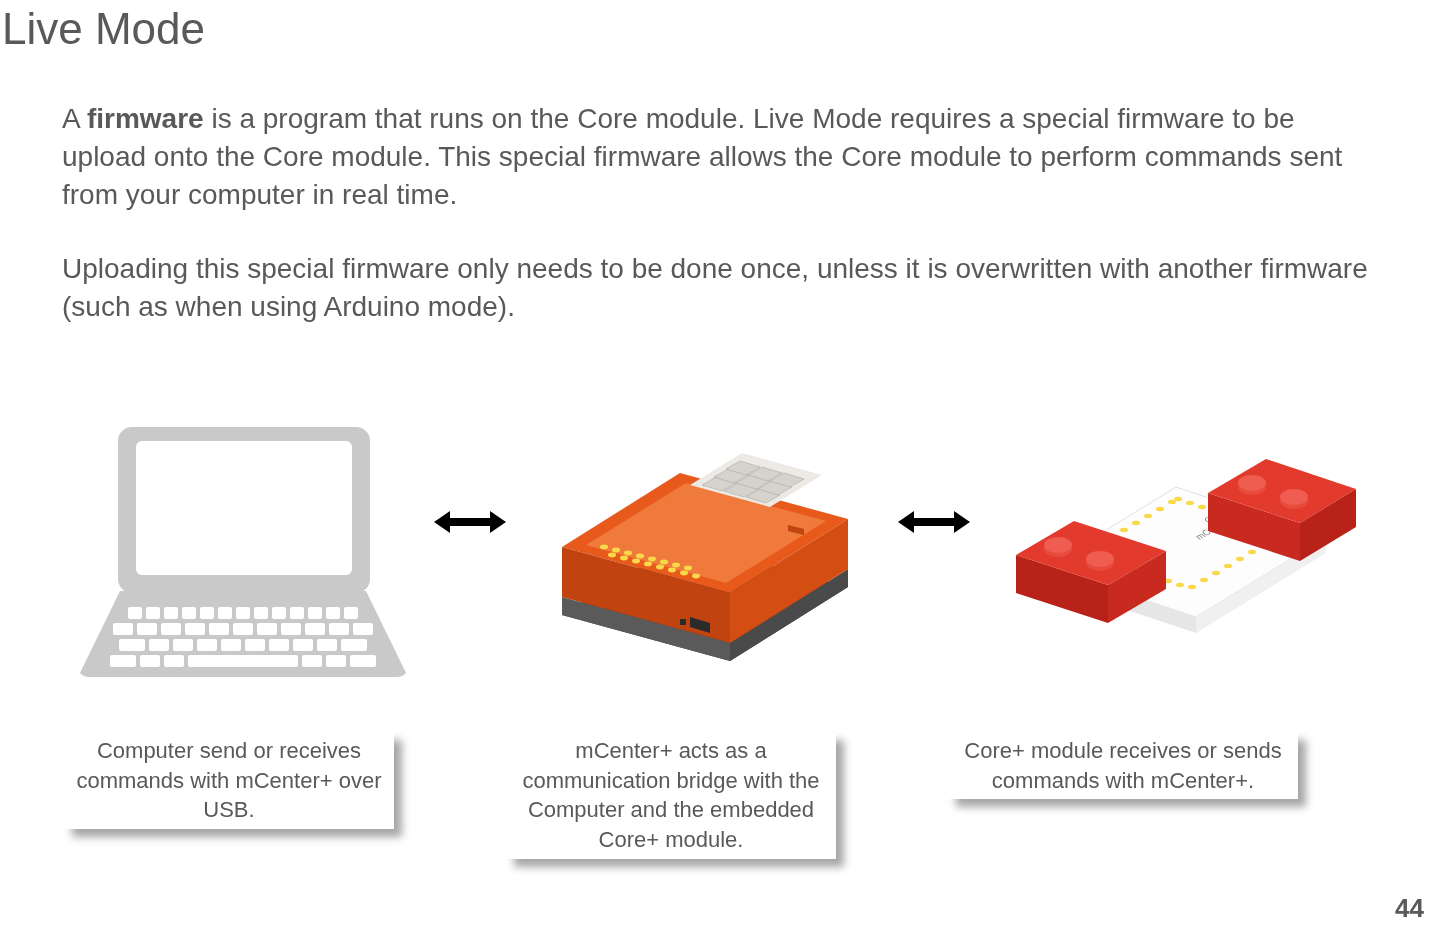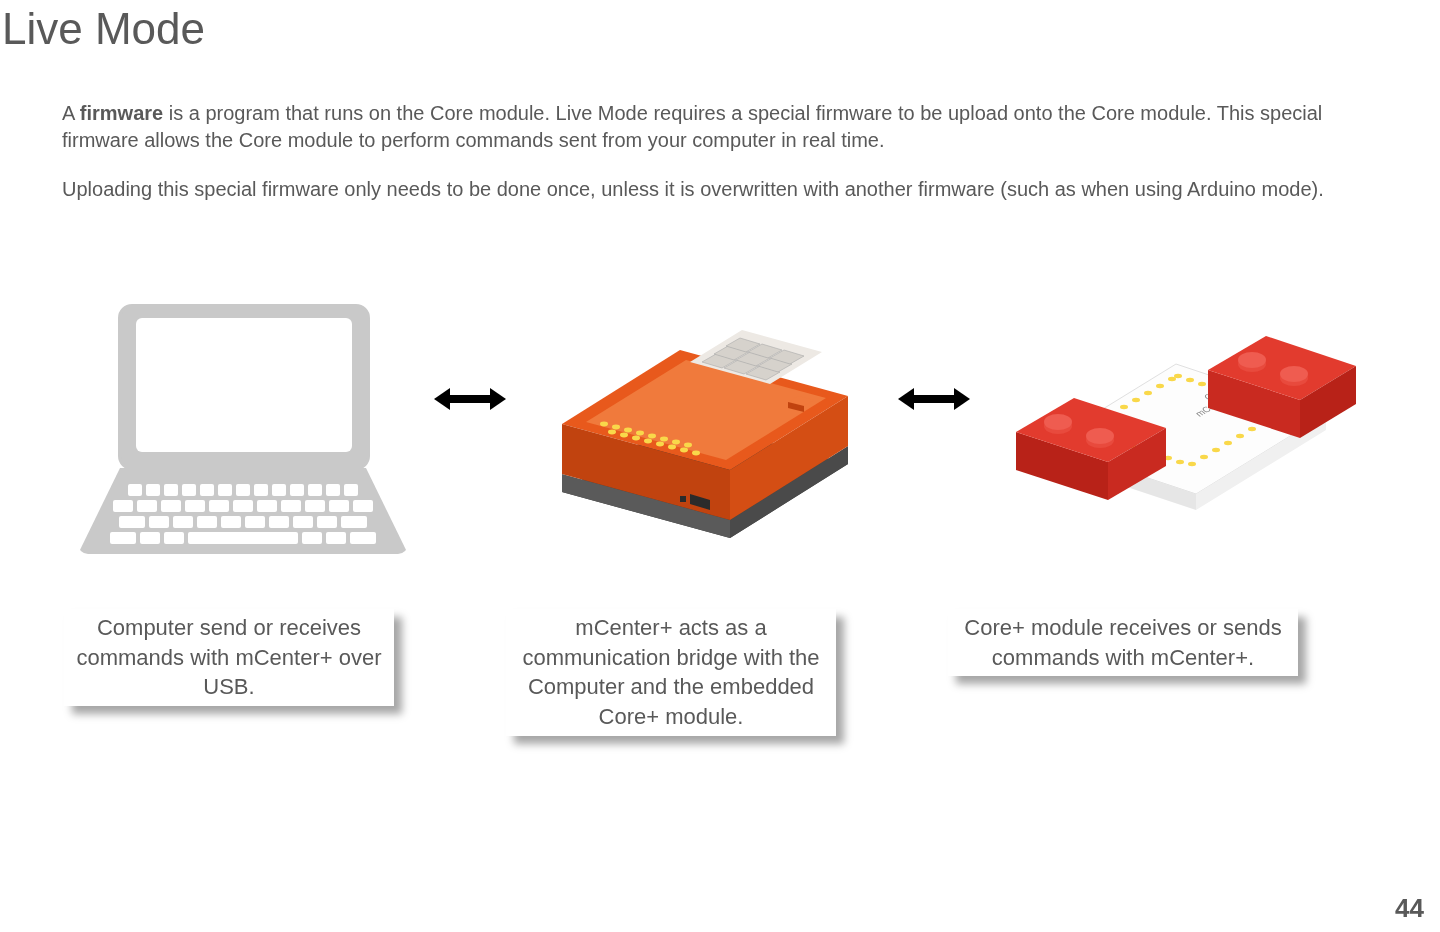--- a/index.html
+++ b/index.html
@@ -16,29 +16,29 @@
       color: #595959;
     }
     .page-title {
       font-size: 44px;
       font-weight: 400;
       color: #595959;
       padding: 4px 0 0 2px;
     }
     .body-text {
       padding: 46px 60px 0 62px;
-      font-size: 20px;
+      font-size: 28px;
       color: #595959;
       line-height: 1.35;
     }
     .body-text .bold {
       font-weight: bold;
     }
     .para2 {
-      margin-top: 22px;
+      margin-top: 37px;
     }
     .diagram-row {
       display: flex;
       align-items: center;
       justify-content: flex-start;
       padding: 96px 0 0 78px;
       gap: 28px;
     }
     .item-col {
       display: flex;

